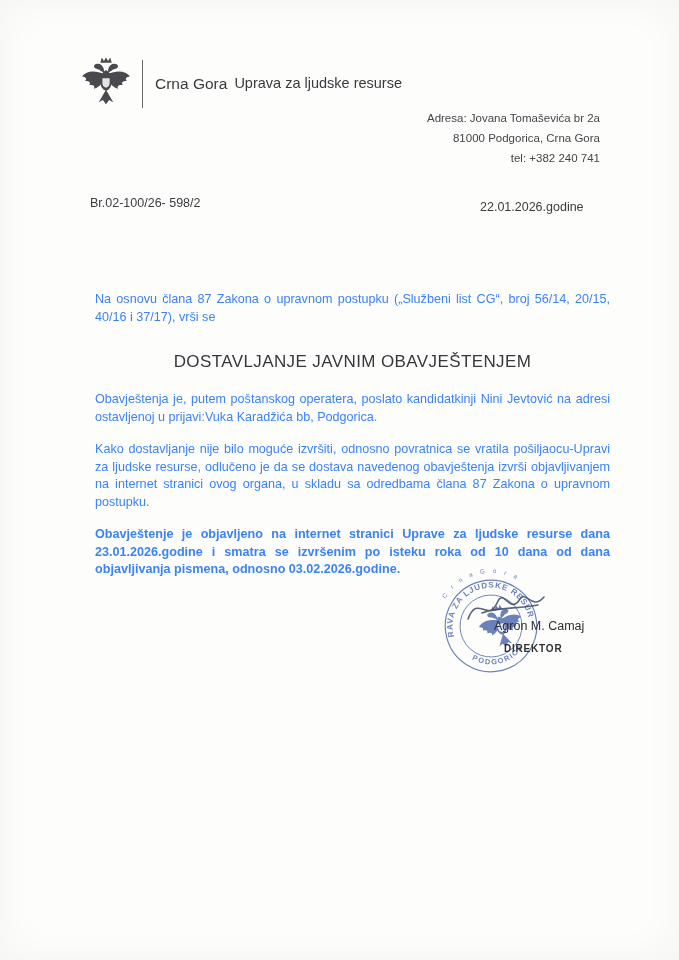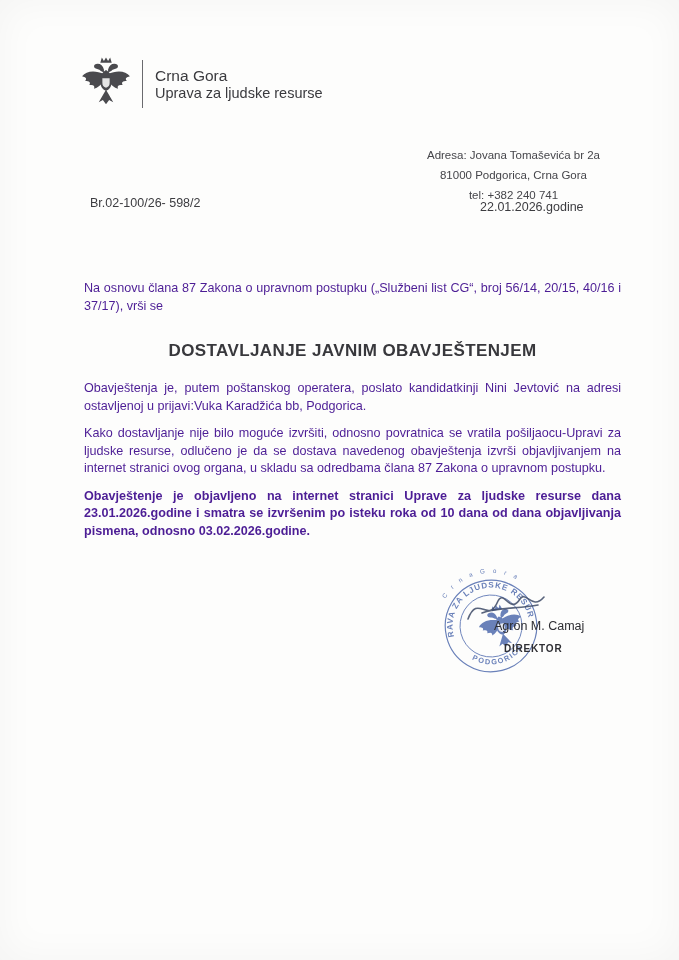--- a/index.html
+++ b/index.html
@@ -15,41 +15,41 @@
     background:#fdfdfc;
     color:#3c3c40;
     overflow:hidden;
     box-shadow:inset 0 0 40px rgba(0,0,0,0.04);
   }
 
   
   .brand{position:absolute;left:80px;top:55px;display:flex;align-items:center;}
   .coa{width:52px;height:58px;fill:#4a4a4e;}
   .brand-divider{width:1px;height:48px;background:#6a6a6e;margin:0 12px 0 10px;}
-  .brand-text{display:flex;flex-direction:column;justify-content:center;gap:0;}
+  .brand-text{display:flex;flex-direction:row;justify-content:center;gap:7px;}
   .brand-country{font-size:15.5px;color:#3a3a3e;}
   .brand-org{font-size:14.5px;color:#3a3a3e;}
 
   .address{
     position:absolute;right:79px;top:108px;
-    text-align:center;font-size:11.5px;line-height:20px;color:#45454a;margin-top:37px;
+    text-align:right;font-size:11.5px;line-height:20px;color:#45454a;
   }
 
   
   .refrow{position:absolute;left:80px;right:79px;top:196px;font-size:12.5px;color:#3c3c40;}
   .ref-number{position:absolute;left:10px;top:0;}
   .ref-date{position:absolute;left:400px;top:4px;}
 
   
   .doc-body{position:absolute;left:80px;top:276px;width:545px;}
-  .doc-body p{margin:4px;font-size:12.6px;line-height:17.5px;text-align:justify;color:#4c1d95;}
+  .doc-body p{margin:15px;font-size:12.6px;line-height:17.5px;text-align:justify;color:#3b82f6;}
   .intro{margin-bottom:0;}
   .doc-title{
     margin:26px 0 8px 0;text-align:center;
-    font-size:17px;font-weight:bold;letter-spacing:0.4px;color:#38383c;
+    font-size:17px;font-weight:normal;letter-spacing:0.4px;color:#38383c;
   }
   .doc-subtitle{margin-top:11px !important;text-align:center !important;font-size:12.4px;}
   .p1{margin-top:19px !important;}
   .p2{margin-top:10px !important;}
   .p3{margin-top:10px !important;font-weight:bold;}
 
   
   .sig-area{position:absolute;left:428px;top:563px;width:235px;height:140px;}
   .stamp{
     position:absolute;left:4px;top:4px;width:118px;height:118px;

